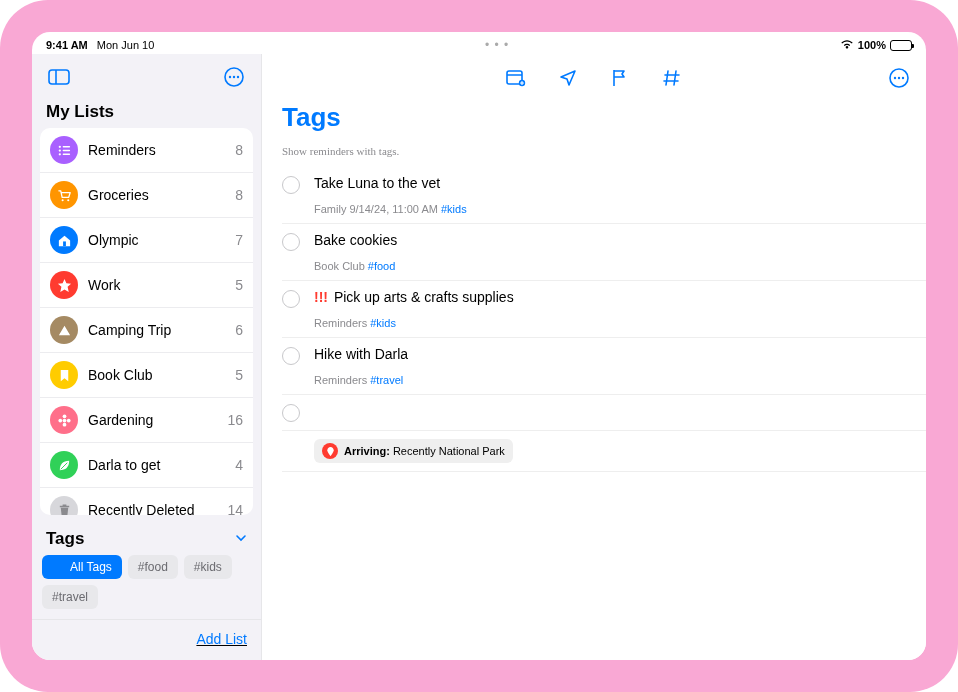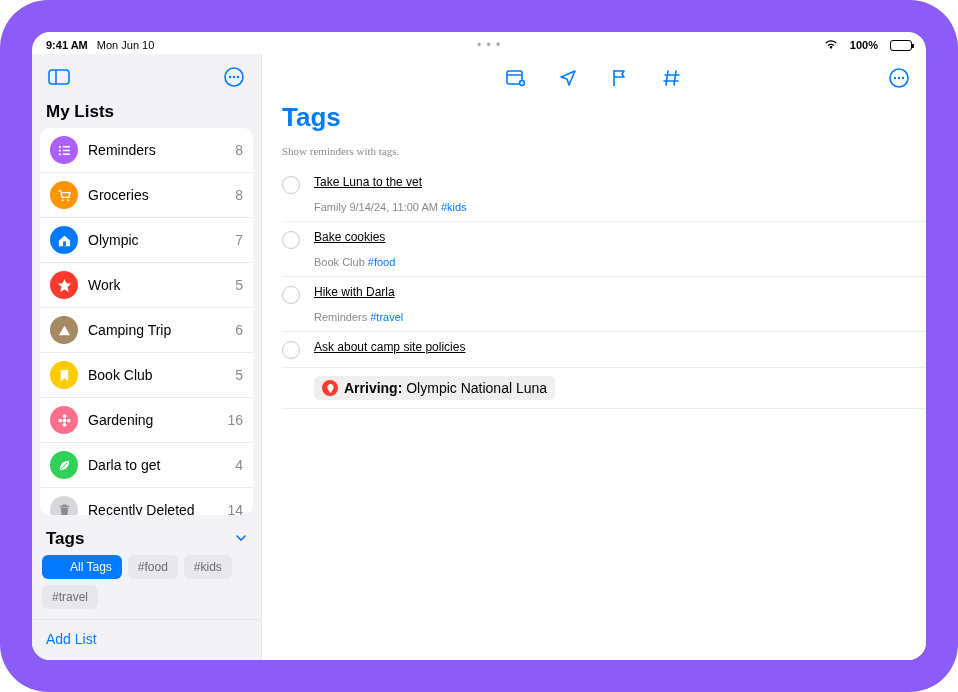--- a/index.html
+++ b/index.html
@@ -1,23 +1,23 @@
 <!DOCTYPE html>
 <html><head>
 <meta charset="utf-8">
 <style>
 * { margin: 0; padding: 0; box-sizing: border-box; font-family: -apple-system, BlinkMacSystemFont, "Segoe UI", Helvetica, Arial, sans-serif; -webkit-font-smoothing: antialiased; }
 body { background: #fff; display: flex; justify-content: center; align-items: flex-start; }
-.device { width: 958px; height: 692px; background: #8b5cf6; border-radius: 48px; padding: 32px; position: relative; }
+.device { width: 958px; height: 692px; background: #f9a8d4; border-radius: 48px; padding: 32px; position: relative; }
 .screen { width: 100%; height: 100%; background: #fff; border-radius: 18px; overflow: hidden; display: flex; flex-direction: column; }
 .status-bar { height: 22px; display: flex; align-items: center; padding: 4px 14px 0 14px; font-size: 11px; color: #000; }
 .status-left { flex: 0 0 auto; font-weight: 600; }
 .status-left .date { font-weight: 400; margin-left: 6px; }
 .status-center { flex: 1; text-align: center; color: #aaa; letter-spacing: 1px; font-size: 12px; }
-.status-right { flex: 0 0 auto; display: flex; align-items: center; gap: 12px; font-weight: 600; }
+.status-right { flex: 0 0 auto; display: flex; align-items: center; gap: 4px; font-weight: 600; }
 .battery-shell { width: 22px; height: 11px; border: 1px solid #000; border-radius: 3px; position: relative; }
 .battery-shell::after { content: ""; position: absolute; right: -3px; top: 3px; width: 2px; height: 4px; background: #000; border-radius: 0 1px 1px 0; }
 .battery-fill { background: #000; height: 100%; border-radius: 1px; }
 .main { flex: 1; display: flex; overflow: hidden; }
 .sidebar { width: 230px; background: #f3f2f7; display: flex; flex-direction: column; border-right: 1px solid #e6e6e9; }
 .sidebar-top { display: flex; justify-content: space-between; align-items: center; padding: 10px 14px 6px 14px; }
 .icon-btn { width: 26px; height: 26px; display: flex; align-items: center; justify-content: center; color: #007aff; cursor: pointer; }
 .section-title { font-size: 17px; font-weight: 700; padding: 6px 14px 6px 14px; color: #000; }
 .lists { background: #fff; margin: 0 8px; border-radius: 10px; overflow: hidden; }
 .list-item { display: flex; align-items: center; padding: 8px 10px; border-bottom: 1px solid #ececef; cursor: pointer; }
@@ -25,37 +25,37 @@
 .list-icon { width: 28px; height: 28px; border-radius: 50%; display: flex; align-items: center; justify-content: center; margin-right: 10px; flex-shrink: 0; }
 .list-icon svg { width: 15px; height: 15px; fill: #fff; }
 .list-name { flex: 1; font-size: 14px; color: #000; }
 .list-count { font-size: 14px; color: #8a8a8e; }
 .tags-header { display: flex; justify-content: space-between; align-items: center; padding: 14px 14px 6px 14px; }
 .tags-header span { font-size: 17px; font-weight: 700; }
 .chevron { color: #007aff; }
 .tag-pills { display: flex; flex-wrap: wrap; gap: 6px; padding: 0 10px 10px 10px; }
 .pill { background: #e8e8eb; color: #6b6b70; font-size: 12px; padding: 5px 10px; border-radius: 6px; cursor: pointer; }
 .pill.active { background: #007aff; color: #fff; padding-left: 28px; }
-.sidebar-footer { margin-top: auto; padding: 10px 14px 12px 14px; border-top: 1px solid #e6e6e9; }
+.sidebar-footer { margin-top: auto; text-align: right; padding: 10px 14px 12px 14px; border-top: 1px solid #e6e6e9; text-decoration: underline; }
 .add-list { color: #007aff; font-size: 14px; cursor: pointer; }
 .content { flex: 1; display: flex; flex-direction: column; background: #fff; }
 .toolbar { height: 42px; display: flex; align-items: center; justify-content: center; gap: 26px; position: relative; padding: 6px 14px 0 14px; }
 .toolbar-right { position: absolute; right: 14px; }
 .content-header { padding: 6px 20px 2px 20px; }
 .content-title { font-size: 26px; font-weight: 700; color: #007aff; }
 .content-sub { font-size: 11px; color: #8a8a8e; margin-top: 12px; font-family: Liberation Serif, serif; }
 .reminders { padding: 8px 0 0 20px; }
 .reminder { display: flex; padding: 8px 14px 8px 0; border-bottom: 1px solid #eee; }
 .reminder .circle { width: 18px; height: 18px; border: 1.5px solid #c8c8cb; border-radius: 50%; margin-right: 14px; margin-top: 1px; flex-shrink: 0; cursor: pointer; }
 .reminder-body { flex: 1; }
-.reminder-title { font-size: 12px; color: #000; text-decoration: underline; }
+.reminder-title { font-size: 14px; color: #000; }
 .reminder-title .priority { color: #ff3b30; font-weight: 600; margin-right: 2px; }
 .reminder-meta { font-size: 11px; color: #8a8a8e; margin-top: 12px; }
 .reminder-meta .tag { color: #007aff; }
-.location-chip { display: inline-flex; align-items: center; background: #efefef; border-radius: 6px; padding: 4px 8px; margin: 8px 0 0 32px; font-size: 14px; }
+.location-chip { display: inline-flex; align-items: center; background: #efefef; border-radius: 6px; padding: 4px 8px; margin: 8px 0 0 32px; font-size: 11px; }
 .loc-dot { width: 16px; height: 16px; background: #ff3b30; border-radius: 50%; display: flex; align-items: center; justify-content: center; margin-right: 6px; }
 .loc-dot svg { width: 9px; height: 9px; fill: #fff; }
 </style>
 </head>
 <body>
 
 <div class="device">
   <div class="screen">
 
     <div class="status-bar">
@@ -269,38 +269,46 @@
                 <div class="reminder-body">
                   <div class="reminder-title"><span>Bake cookies</span></div>
                   <div class="reminder-meta"><span>Book Club</span>  <span class="tag">#food</span></div>
                 </div>
               </div>
             </div>
             <div>
               <div class="reminder">
                 <span class="circle"></span>
                 <div class="reminder-body">
+                  <div class="reminder-title"><span class="priority">!!!</span> <span>Pick up arts &amp; crafts supplies</span></div>
+                  <div class="reminder-meta"><span>Reminders</span>  <span class="tag">#kids</span></div>
+                </div>
+              </div>
+            </div>
+            <div>
+              <div class="reminder">
+                <span class="circle"></span>
+                <div class="reminder-body">
                   <div class="reminder-title"><span>Hike with Darla</span></div>
                   <div class="reminder-meta"><span>Reminders</span>  <span class="tag">#travel</span></div>
                 </div>
               </div>
             </div>
             <div>
               <div class="reminder">
                 <span class="circle"></span>
                 <div class="reminder-body">
-                  <div class="reminder-title"><span>Ask about camp site policies</span></div>
                 </div>
               </div>
               <div class="reminder" style="padding-top: 0px;">
                 <div style="flex:1"><span class="location-chip"><span class="loc-dot">
                       <svg viewBox="0 0 10 10">
                         <path d="M5 0C3 0 1.5 1.5 1.5 3.5 1.5 6 5 10 5 10s3.5-4 3.5-6.5C8.5 1.5 7 0 5 0z"></path>
                       </svg>
-                    </span><b>Arriving:</b>&nbsp;<span>Olympic National Luna</span></span></div>
+                    </span><b>Arriving:</b>&nbsp;<span>Recently National Park</span></span></div>
               </div>
             </div>
           </div>
       </section>
     </div>
 
   </div>
 </div>
 
 </body></html>

